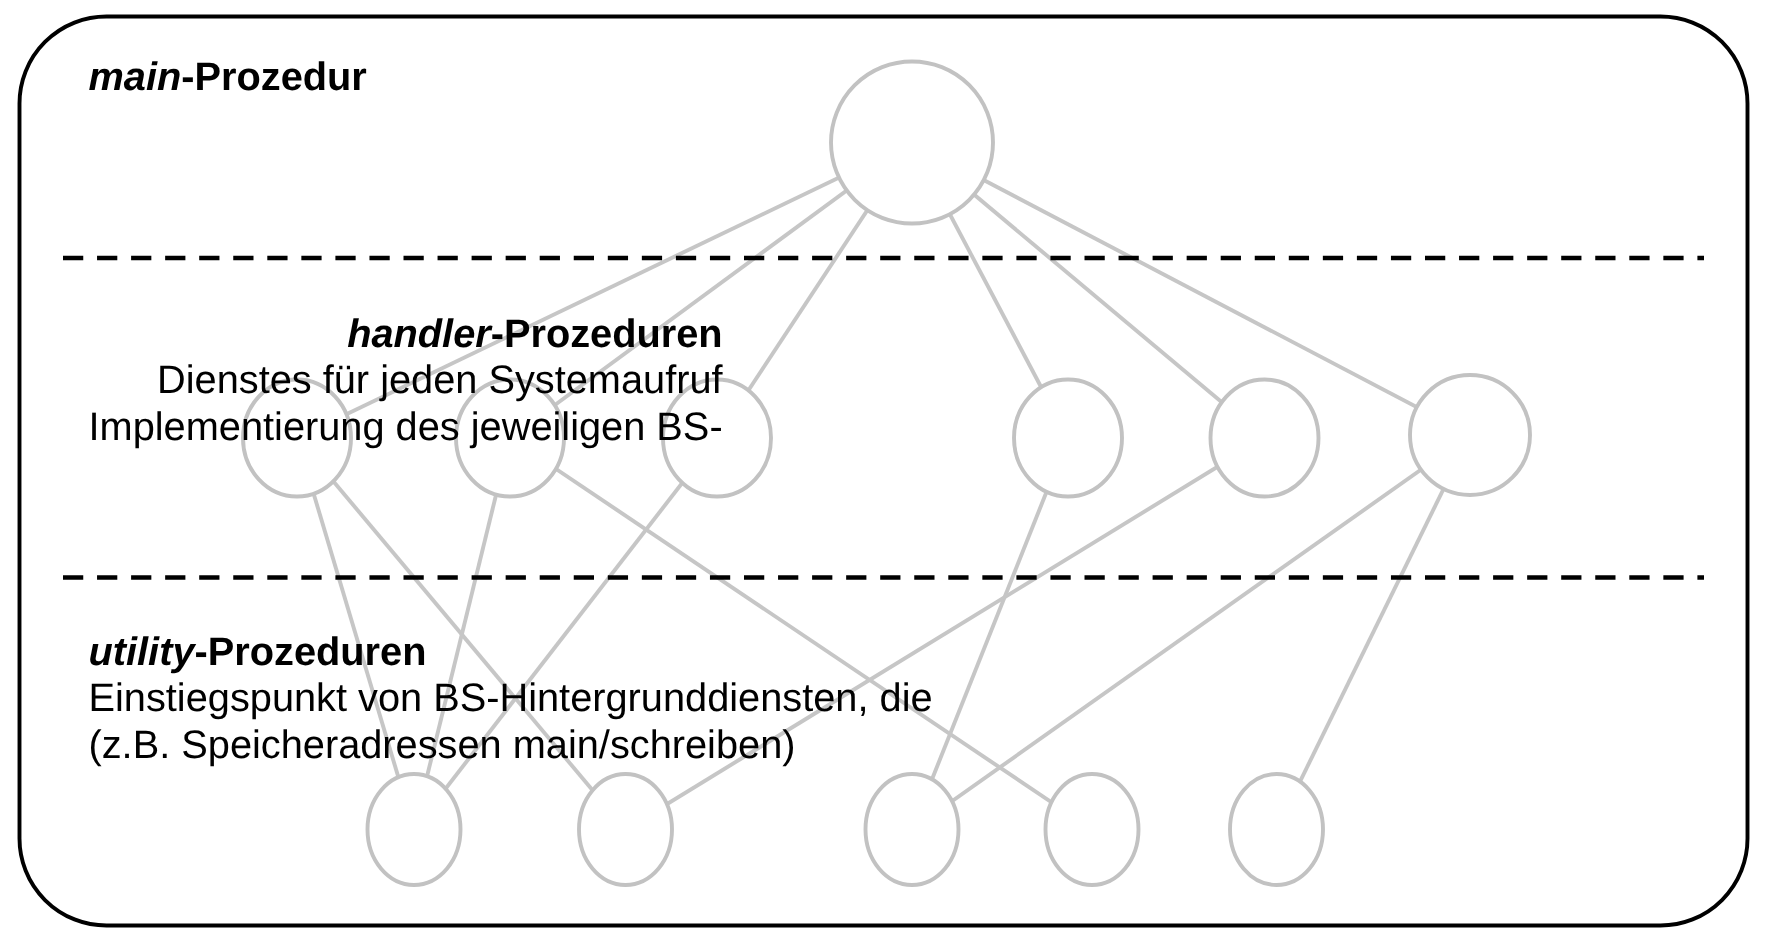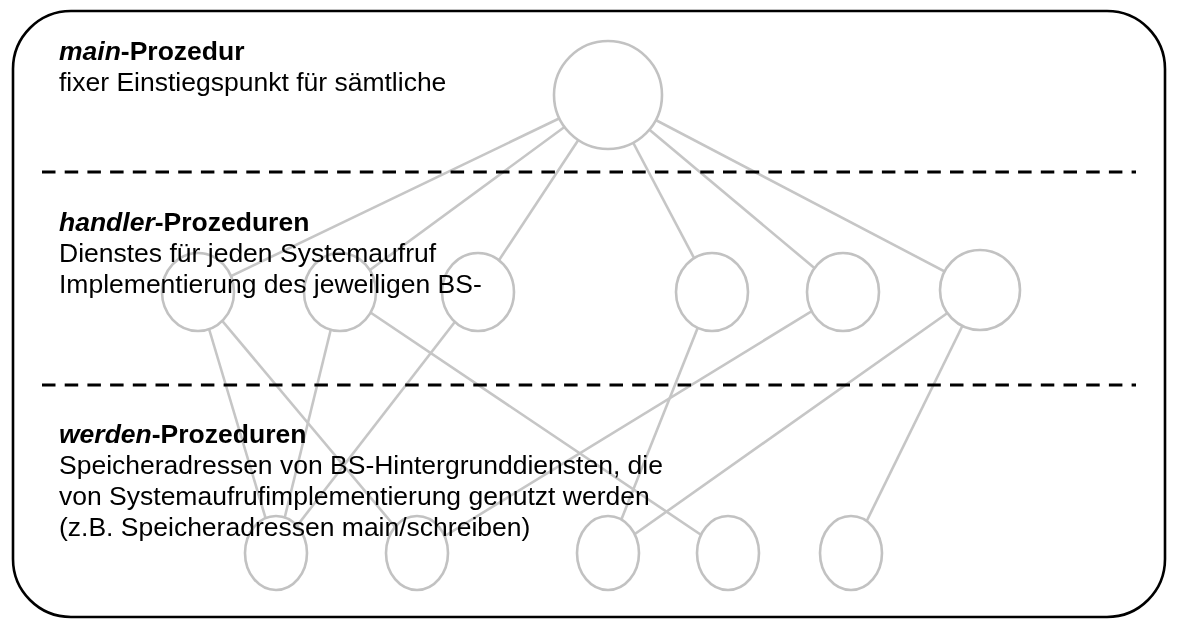--- a/index.html
+++ b/index.html
@@ -32,21 +32,21 @@
     line-height: 31px;
     white-space: nowrap;
   }
   .layer-title {
     font-weight: bold;
   }
   .layer-title .kw {
     font-style: italic;
   }
   #label-main    { top: 36px;  }
-  #label-handler { top: 207px; }
+  #label-handler { top: 207px; text-align: right; }
   #label-utility { top: 419px; }
 </style>
 </head>
 <body>
 
 <div id="stage">
 
   <svg id="graph-svg" viewBox="0 0 1178 628" xmlns="http://www.w3.org/2000/svg">
       <rect x="13" y="11" width="1152" height="606" rx="58" ry="58" fill="none" stroke="#000000" stroke-width="2.6"></rect>
       <line x1="608" y1="95" x2="198" y2="292" stroke="#c6c6c6" stroke-width="2.6"></line>
@@ -75,29 +75,27 @@
       <ellipse cx="417" cy="553" rx="31" ry="37" fill="#ffffff" stroke="#c2c2c2" stroke-width="2.6"></ellipse>
       <ellipse cx="608" cy="553" rx="31" ry="37" fill="#ffffff" stroke="#c2c2c2" stroke-width="2.6"></ellipse>
       <ellipse cx="728" cy="553" rx="31" ry="37" fill="#ffffff" stroke="#c2c2c2" stroke-width="2.6"></ellipse>
       <ellipse cx="851" cy="553" rx="31" ry="37" fill="#ffffff" stroke="#c2c2c2" stroke-width="2.6"></ellipse>
       <line x1="42" y1="172" x2="1136" y2="172" stroke="#000000" stroke-width="3" stroke-dasharray="13.5 9.2"></line>
       <line x1="42" y1="385" x2="1136" y2="385" stroke="#000000" stroke-width="3" stroke-dasharray="13.5 9.2"></line>
     </svg>
 
   <div class="layer-label" id="label-main">
     <div class="layer-title"><span class="kw">main</span><span>-Prozedur</span></div>
-    <div class="layer-desc">fixer Einstiegspunkt für sämtliche</div>
   </div>
 
   <div class="layer-label" id="label-handler">
     <div class="layer-title"><span class="kw">handler</span><span>-Prozeduren</span></div>
     <div class="layer-desc">Dienstes für jeden Systemaufruf</div>
     <div class="layer-desc">Implementierung des jeweiligen BS-</div>
   </div>
 
   <div class="layer-label" id="label-utility">
-    <div class="layer-title"><span class="kw">werden</span><span>-Prozeduren</span></div>
-    <div class="layer-desc">Speicheradressen von BS-Hintergrunddiensten, die</div>
-    <div class="layer-desc">von Systemaufrufimplementierung genutzt werden</div>
+    <div class="layer-title"><span class="kw">utility</span><span>-Prozeduren</span></div>
+    <div class="layer-desc">Einstiegspunkt von BS-Hintergrunddiensten, die</div>
     <div class="layer-desc">(z.B. Speicheradressen main/schreiben)</div>
   </div>
 
 </div>
 
 </body></html>

